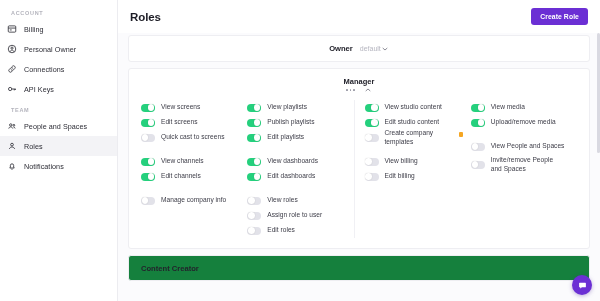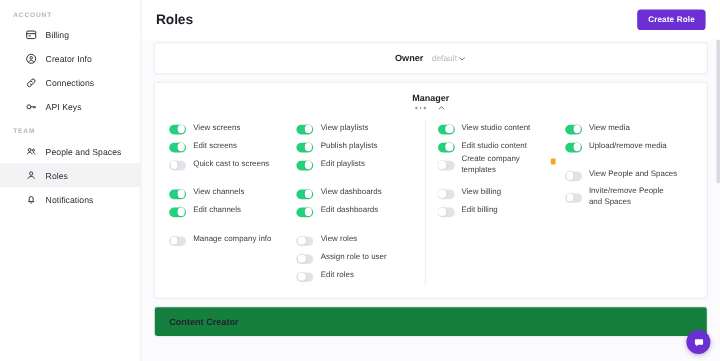--- a/index.html
+++ b/index.html
@@ -25,21 +25,21 @@
     letter-spacing: .7px;
     color: #b4b4bd;
     font-weight: 600;
     padding: 4px 0 3px 11px;
     text-transform: uppercase;
   }
   .side-item {
     display: flex; align-items: center;
     gap: 7px;
     height: 20px;
-    padding-left: 20px;
+    padding-left: 6px;
     cursor: pointer;
   }
   .side-item.active { background: #f3f3f6; }
   .side-item .ico {
     width: 11px; height: 11px;
     display: flex; align-items: center; justify-content: center;
     flex: 0 0 11px;
     color: #2a2a33;
   }
   .side-item .ico svg { width: 10px; height: 10px; display: block; }
@@ -210,21 +210,21 @@
 
 
     <div class="side-item">
       <span class="ico">
         <svg viewBox="0 0 16 16" fill="none" stroke="currentColor" stroke-width="1.3">
             <circle cx="8" cy="8" r="6"></circle>
             <circle cx="8" cy="6.6" r="1.7"></circle>
             <path d="M4.9 12.2c.6-1.6 1.8-2.3 3.1-2.3s2.5.7 3.1 2.3"></path>
           </svg>
       </span>
-      <span class="side-label">Creator Info</span>
+      <span class="side-label">Personal Owner</span>
     </div>
 
     <div class="side-item">
       <span class="ico">
         <svg viewBox="0 0 16 16" fill="none" stroke="currentColor" stroke-width="1.3" stroke-linecap="round">
             <path d="M6.6 9.4a2.6 2.6 0 0 0 3.7 0l2-2a2.6 2.6 0 1 0-3.7-3.7l-.9.9"></path>
             <path d="M9.4 6.6a2.6 2.6 0 0 0-3.7 0l-2 2a2.6 2.6 0 1 0 3.7 3.7l.9-.9"></path>
           </svg>
       </span>
       <span class="side-label">Connections</span>

